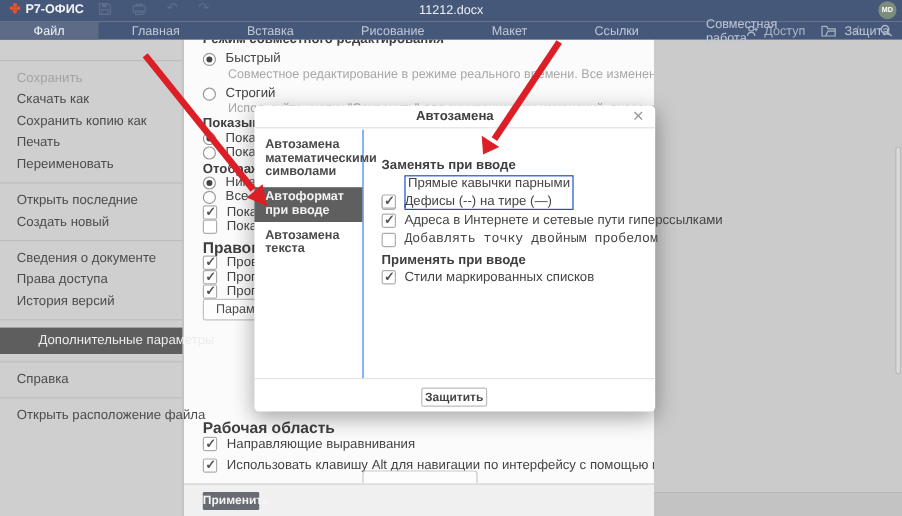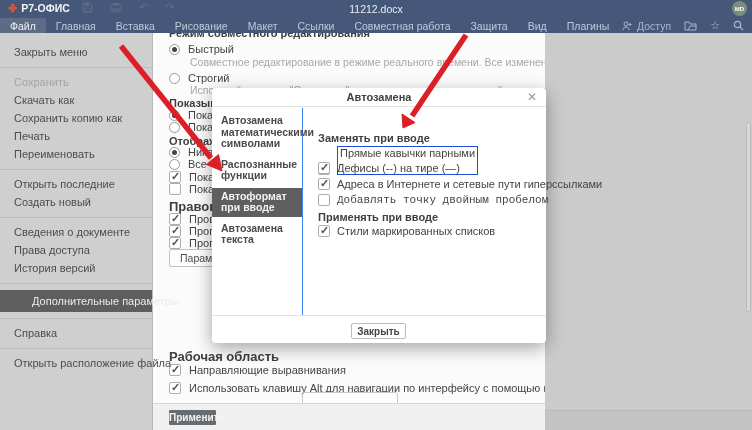--- a/index.html
+++ b/index.html
@@ -13,21 +13,21 @@
   
   .titlebar { position:absolute; left:0; top:0; width:752px; height:18px; background:#46587a; z-index:30; }
   .logo { position:absolute; left:8px; top:2px; display:flex; align-items:center; gap:4px; color:#f2f4f8; font-weight:bold; font-size:10.5px; }
   .logo-mark { color:#e8512e; font-size:11px; line-height:11px; }
   .doc-icons { position:absolute; left:82px; top:2px; display:flex; gap:17px; color:#5d6e8c; align-items:center; }
   .doc-icons svg { display:block; }
   .doc-title { position:absolute; left:0; right:0; top:3px; text-align:center; color:#e9edf3; font-size:10.5px; }
   .avatar { position:absolute; right:5px; top:1px; width:15px; height:15px; border-radius:50%; background:#7d8d7b; color:#fff; font-size:6px; font-weight:bold; display:flex; align-items:center; justify-content:center; }
 
   .tabbar { position:absolute; left:0; top:18px; width:752px; height:15px; background:#46587a; display:flex; align-items:stretch; z-index:30; }
-  .tab { padding:0 10px; display:flex; align-items:center; color:#bfc8d6; font-size:10.5px; cursor:default; }
+  .tab { padding:0 28px; display:flex; align-items:center; color:#bfc8d6; font-size:10.5px; cursor:default; }
   .tab.active { background:#5d6b86; color:#f0f3f7; }
   .tabbar-right { position:absolute; right:8px; top:0; height:15px; display:flex; align-items:center; gap:13px; color:#a9b5c7; font-size:10.5px; }
   .tabbar-right .grp { display:flex; align-items:center; gap:4px; }
   .tabbar-right svg { display:block; }
 
   
   .sidebar { position:absolute; left:0; top:33px; width:153px; height:397px; background:#cfcfcf; border-right:1px solid #b9b9b9; z-index:5; padding-top:11px; }
   .side-item { height:17px; line-height:17px; padding-left:14px; margin-bottom:1px; color:#4c4c4c; font-size:11px; white-space:nowrap; cursor:pointer; }
   .side-item.disabled { color:#a4a4a4; }
   .side-item.selected { background:#5e5e5e; color:#ececec; height:22px; line-height:22px; margin:3px 0 2px 0;padding-left:32px; }
@@ -134,21 +134,20 @@
     <span>
         <svg width="11" height="11" viewBox="0 0 11 11">
           <circle cx="4.5" cy="4.5" r="3.2" fill="none" stroke="currentColor" stroke-width="1.2"></circle>
           <path d="M7 7l3 3" stroke="currentColor" stroke-width="1.2"></path>
         </svg>
       </span>
   </div>
 </div>
 
 <div class="sidebar">
-  <div class="side-item">Закрыть меню</div>
   <div class="side-div"></div>
   <div class="side-item disabled">Сохранить</div>
   <div class="side-item">Скачать как</div>
   <div class="side-item">Сохранить копию как</div>
   <div class="side-item">Печать</div>
   <div class="side-item">Переименовать</div>
   <div class="side-div"></div>
   <div class="side-item">Открыть последние</div>
   <div class="side-item">Создать новый</div>
   <div class="side-div"></div>
@@ -241,21 +240,20 @@
 <div class="scrollbar"></div>
 
 <div class="dialog">
   <div class="dlg-titlebar">
     <div class="dlg-title">Автозамена</div>
     <div class="dlg-close">✕</div>
   </div>
   <div class="dlg-body">
     <div class="dlg-tabs">
       <div class="dlg-tab">Автозамена математическими символами</div>
-      <div class="dlg-tab">Распознанные функции</div>
       <div class="dlg-tab selected">Автоформат при вводе</div>
       <div class="dlg-tab">Автозамена текста</div>
     </div>
     <div class="dlg-content">
       <div class="abs h-sec" style="left:14px; top:24px;">Заменять при вводе</div>
 
       <div class="abs row" style="left:14px; top:38px; gap:7px;">
         <span class="cbx checked"></span>
         <span class="hl-box">Прямые кавычки парными</span>
       </div>
@@ -273,21 +271,21 @@
       </div>
 
       <div class="abs h-sec" style="left:14px; top:103px;">Применять при вводе</div>
       <div class="abs row" style="left:14px; top:117px; gap:7px;">
         <span class="cbx checked"></span>
         <span>Стили маркированных списков</span>
       </div>
     </div>
   </div>
   <div class="dlg-footer">
-    <button class="close-btn">Закрыть</button>
+    <button class="close-btn">Защитить</button>
   </div>
 </div>
 
 <svg class="arrows" viewBox="0 0 752 430">
   <g fill="#dc1f26" stroke="#dc1f26">
     <line x1="121" y1="46" x2="211" y2="158" stroke-width="5.5"></line>
     <polygon points="222,171 206.5,164.5 218.5,154.5" stroke-width="1"></polygon>
   </g>
   <g fill="#dc1f26" stroke="#dc1f26">
     <line x1="466" y1="35" x2="412" y2="116" stroke-width="5.5"></line>

